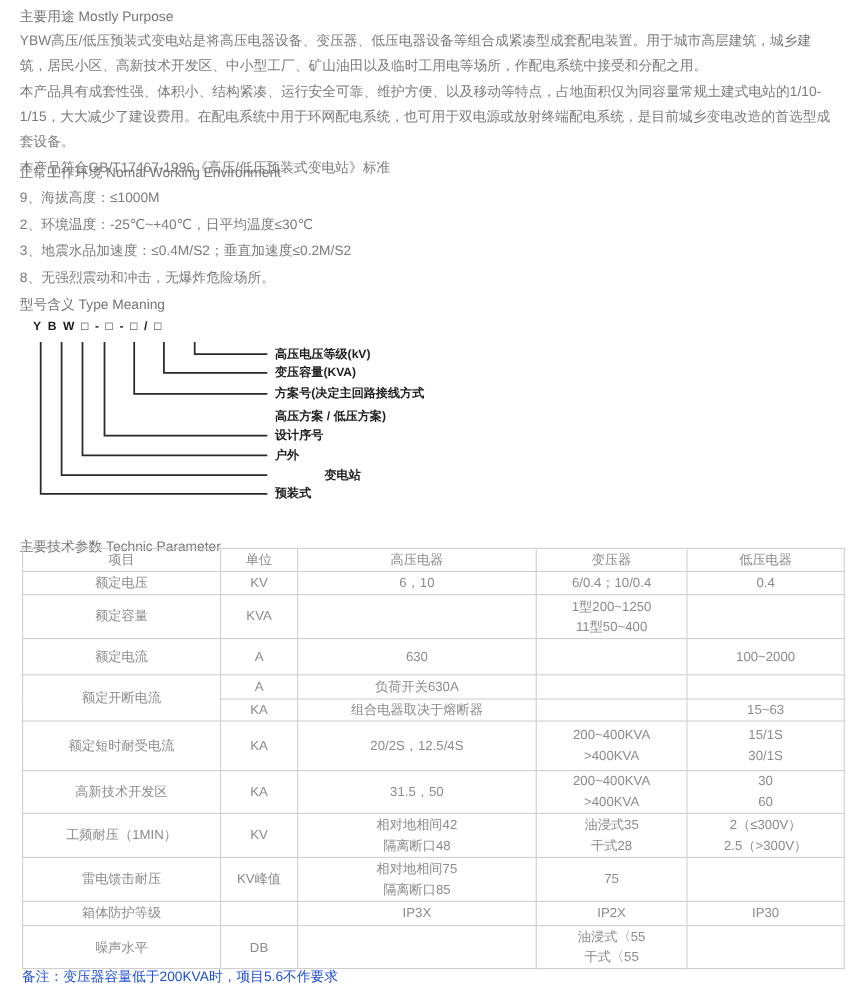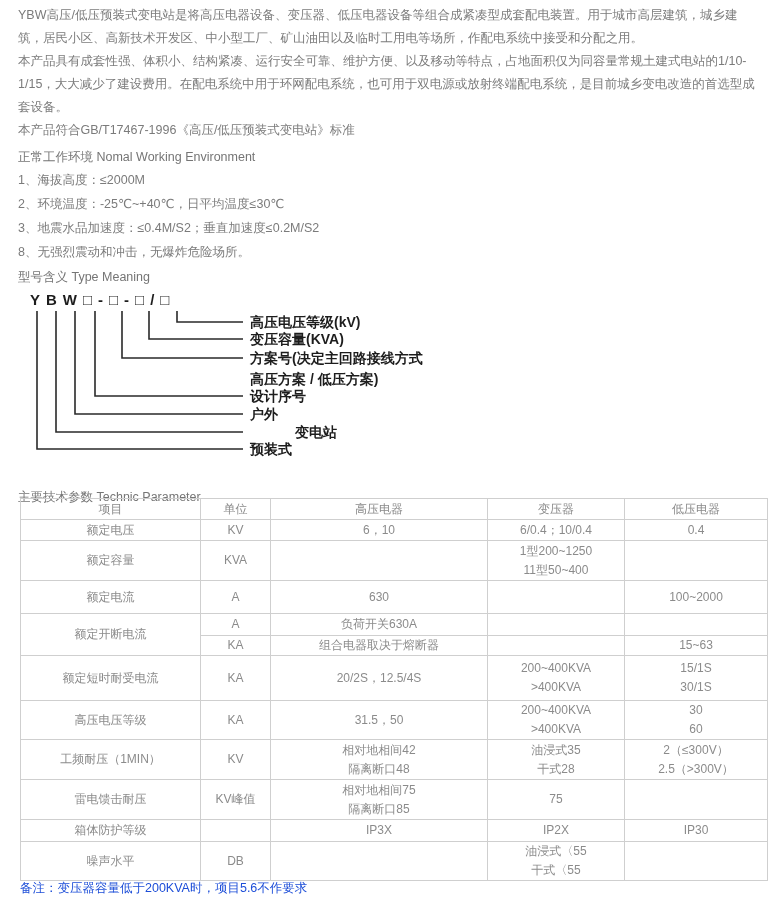--- a/index.html
+++ b/index.html
@@ -9,52 +9,53 @@
     color:#7b7b7b; font-size:12.5px;
   }
   .abs { position:absolute; }
   .sec-heading { line-height:22px; color:#757575; }
   .para { line-height:23px; margin:0; }
   .env-item { line-height:24px; }
   
   .diagram { position:absolute; left:18px; top:291px; width:741px; height:172px; }
   .model-code {
     position:absolute; left:12px; top:0; font-weight:bold; color:#1d1d1d;
-    font-size:15px; letter-spacing:6px; white-space:nowrap;
+    font-size:11px; letter-spacing:6px; white-space:nowrap;
   }
   .dg-label {
     position:absolute; left:232px; font-weight:bold; color:#1d1d1d;
-    font-size:14px; line-height:18px; white-space:nowrap;
+    font-size:11px; line-height:18px; white-space:nowrap;
   }
   .dg-svg { position:absolute; left:0; top:0; }
   
   .spec-table {
     position:absolute; left:20px; top:498px;
     border-collapse:collapse; table-layout:fixed; width:747px;
     color:#8b8b8b; font-size:12px;
   }
   .spec-table td, .spec-table th {
     border:1px solid #cfcfcf; text-align:center; vertical-align:middle;
     font-weight:normal; padding:0 2px; line-height:19px; overflow:hidden;
   }
   .cl { line-height:19px; }
   .table-note { position:absolute; left:20px; top:879px; line-height:18px; color:#1d4ed8; }
 </style>
 </head>
 <body>
 
 <div class="abs" style="left:18px; top:4px; width:741px;">
+  <div class="sec-heading">主要用途 Mostly Purpose</div>
   <p class="para">YBW高压/低压预装式变电站是将高压电器设备、变压器、低压电器设备等组合成紧凑型成套配电装置。用于城市高层建筑，城乡建筑，居民小区、高新技术开发区、中小型工厂、矿山油田以及临时工用电等场所，作配电系统中接受和分配之用。</p>
   <p class="para">本产品具有成套性强、体积小、结构紧凑、运行安全可靠、维护方便、以及移动等特点，占地面积仅为同容量常规土建式电站的1/10-1/15，大大减少了建设费用。在配电系统中用于环网配电系统，也可用于双电源或放射终端配电系统，是目前城乡变电改造的首选型成套设备。</p>
   <p class="para">本产品符合GB/T17467-1996《高压/低压预装式变电站》标准</p>
 </div>
 
 <div class="abs" style="left:18px; top:146px; width:741px;">
   <div class="sec-heading">正常工作环境 Nomal Working Environment</div>
-  <div class="env-item">1、海拔高度：≤2000M</div>
+  <div class="env-item">9、海拔高度：≤1000M</div>
   <div class="env-item">2、环境温度：-25℃~+40℃，日平均温度≤30℃</div>
   <div class="env-item">3、地震水品加速度：≤0.4M/S2；垂直加速度≤0.2M/S2</div>
   <div class="env-item">8、无强烈震动和冲击，无爆炸危险场所。</div>
 </div>
 
 <div class="abs sec-heading" style="left:18px; top:266px;">型号含义 Type Meaning</div>
 
 <div class="diagram">
   <svg class="dg-svg" width="741" height="172" viewBox="0 0 741 172">
     <g fill="none" stroke="#2a2a2a" stroke-width="1.6">
@@ -140,21 +141,21 @@
     <td>
       <div class="cl">200~400KVA</div>
       <div class="cl">&gt;400KVA</div>
     </td>
     <td>
       <div class="cl">15/1S</div>
       <div class="cl">30/1S</div>
     </td>
   </tr>
   <tr style="height:38px">
-    <td>高压电压等级</td>
+    <td>高新技术开发区</td>
     <td>KA</td>
     <td>31.5，50</td>
     <td>
       <div class="cl">200~400KVA</div>
       <div class="cl">&gt;400KVA</div>
     </td>
     <td>
       <div class="cl">30</div>
       <div class="cl">60</div>
     </td>

